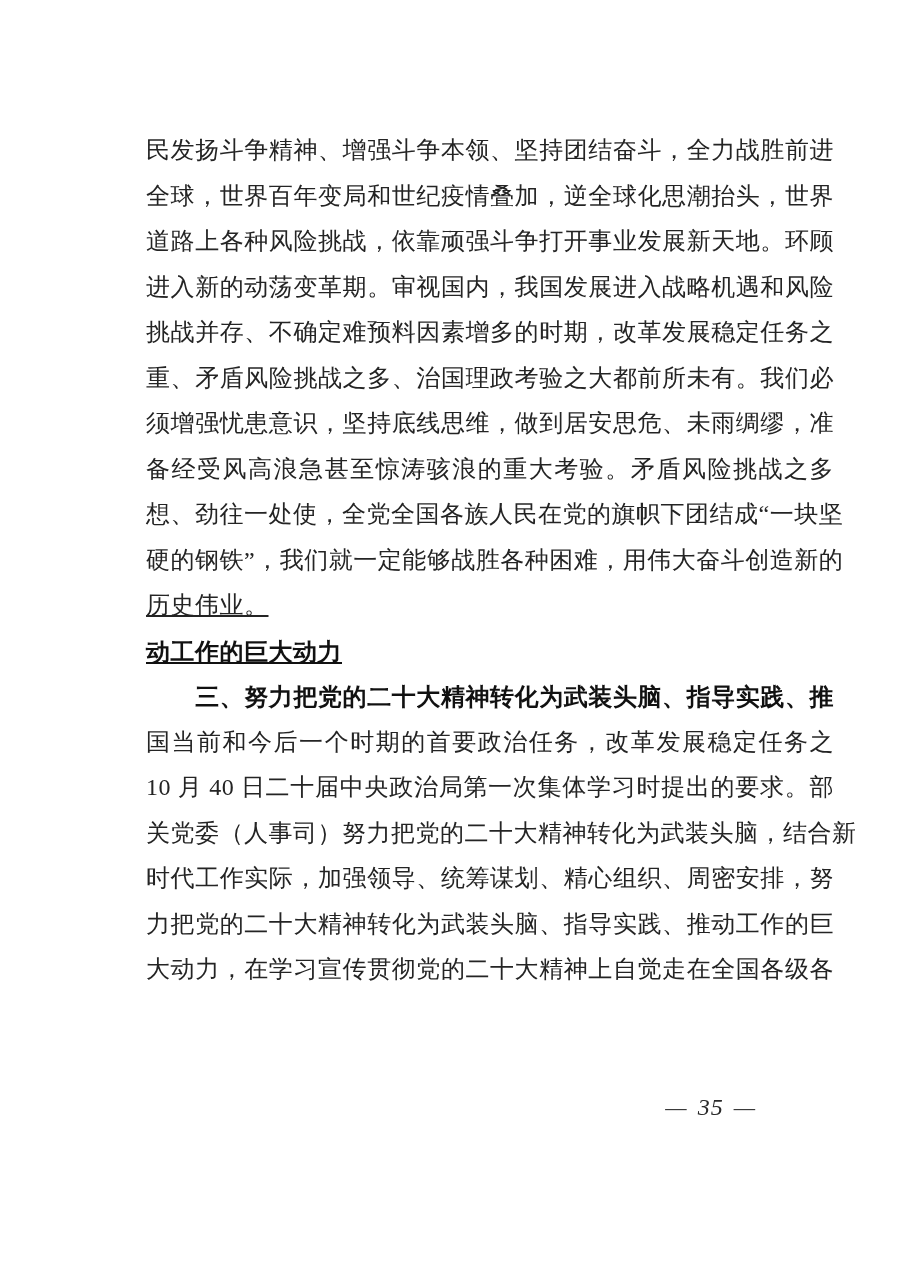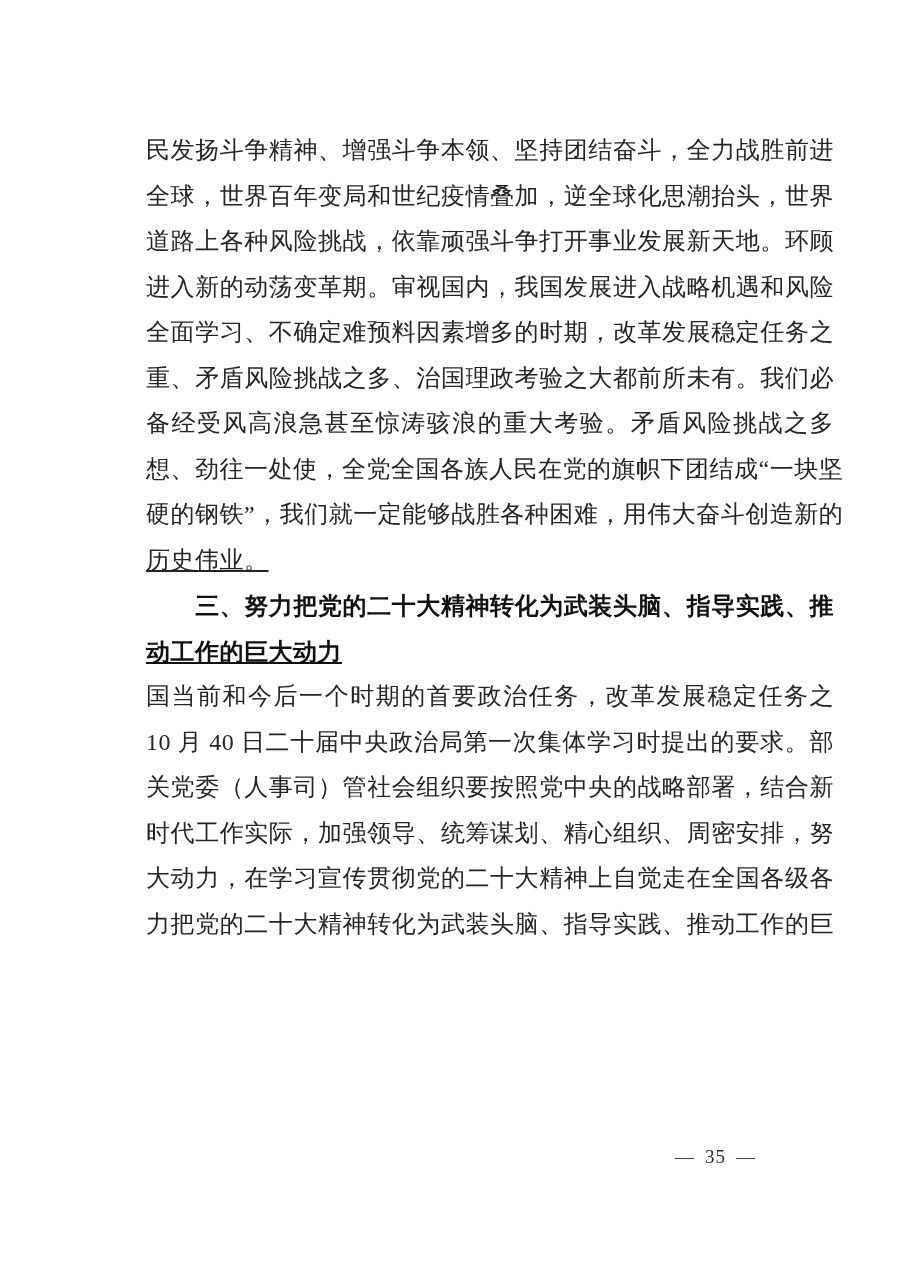--- a/index.html
+++ b/index.html
@@ -45,64 +45,66 @@
     text-align: justify;
     text-align-last: justify;
     white-space: nowrap;
   }
   .line.line-last {
     text-align-last: left;
     text-decoration: underline;
   }
   .footer {
     position: absolute;
-    top: 1146px;
+    top: 1094px;
     right: 134px;
     font-family: "Liberation Serif", "DejaVu Serif", serif;
-    font-size: 19px;
+    font-size: 24px;
     color: #2a2a2a;
     letter-spacing: 1px;
     white-space: nowrap;
+    font-style: italic;
   }
   .footer .dash {
     padding: 0 10px;
     color: #3a3a3a;
   }
 </style>
 </head>
 <body>
 
 <div class="page">
   <div class="content">
 
     <div class="para">
         <div class="line">民发扬斗争精神、增强斗争本领、坚持团结奋斗，全力战胜前进</div>
         <div class="line">全球，世界百年变局和世纪疫情叠加，逆全球化思潮抬头，世界</div>
         <div class="line">道路上各种风险挑战，依靠顽强斗争打开事业发展新天地。环顾</div>
         <div class="line">进入新的动荡变革期。审视国内，我国发展进入战略机遇和风险</div>
-        <div class="line">全面学习、不确定难预料因素增多的时期，改革发展稳定任务之</div>
+        <div class="line">挑战并存、不确定难预料因素增多的时期，改革发展稳定任务之</div>
         <div class="line">重、矛盾风险挑战之多、治国理政考验之大都前所未有。我们必</div>
+        <div class="line">须增强忧患意识，坚持底线思维，做到居安思危、未雨绸缪，准</div>
         <div class="line">备经受风高浪急甚至惊涛骇浪的重大考验。矛盾风险挑战之多</div>
         <div class="line">想、劲往一处使，全党全国各族人民在党的旗帜下团结成“一块坚</div>
         <div class="line">硬的钢铁”，我们就一定能够战胜各种困难，用伟大奋斗创造新的</div>
         <div class="line line-last">历史伟业。</div>
       </div>
 
     <div class="heading">
+        <div class="line line-last">动工作的巨大动力</div>
         <div class="line">　　三、努力把党的二十大精神转化为武装头脑、指导实践、推</div>
-        <div class="line line-last">动工作的巨大动力</div>
       </div>
 
     <div class="para">
         <div class="line">国当前和今后一个时期的首要政治任务，改革发展稳定任务之</div>
         <div class="line">10 月 40 日二十届中央政治局第一次集体学习时提出的要求。部</div>
-        <div class="line">关党委（人事司）管社会组织要按照党中央的战略部署，结合新</div>
+        <div class="line">关党委（人事司）努力把党的二十大精神转化为武装头脑，结合新</div>
         <div class="line">时代工作实际，加强领导、统筹谋划、精心组织、周密安排，努</div>
+        <div class="line">力把党的二十大精神转化为武装头脑、指导实践、推动工作的巨</div>
         <div class="line">大动力，在学习宣传贯彻党的二十大精神上自觉走在全国各级各</div>
-        <div class="line">力把党的二十大精神转化为武装头脑、指导实践、推动工作的巨</div>
       </div>
 
   </div>
 
   <div class="footer">
     <span class="dash">—</span><span>35</span><span class="dash">—</span>
   </div>
 </div>
 
 </body></html>

